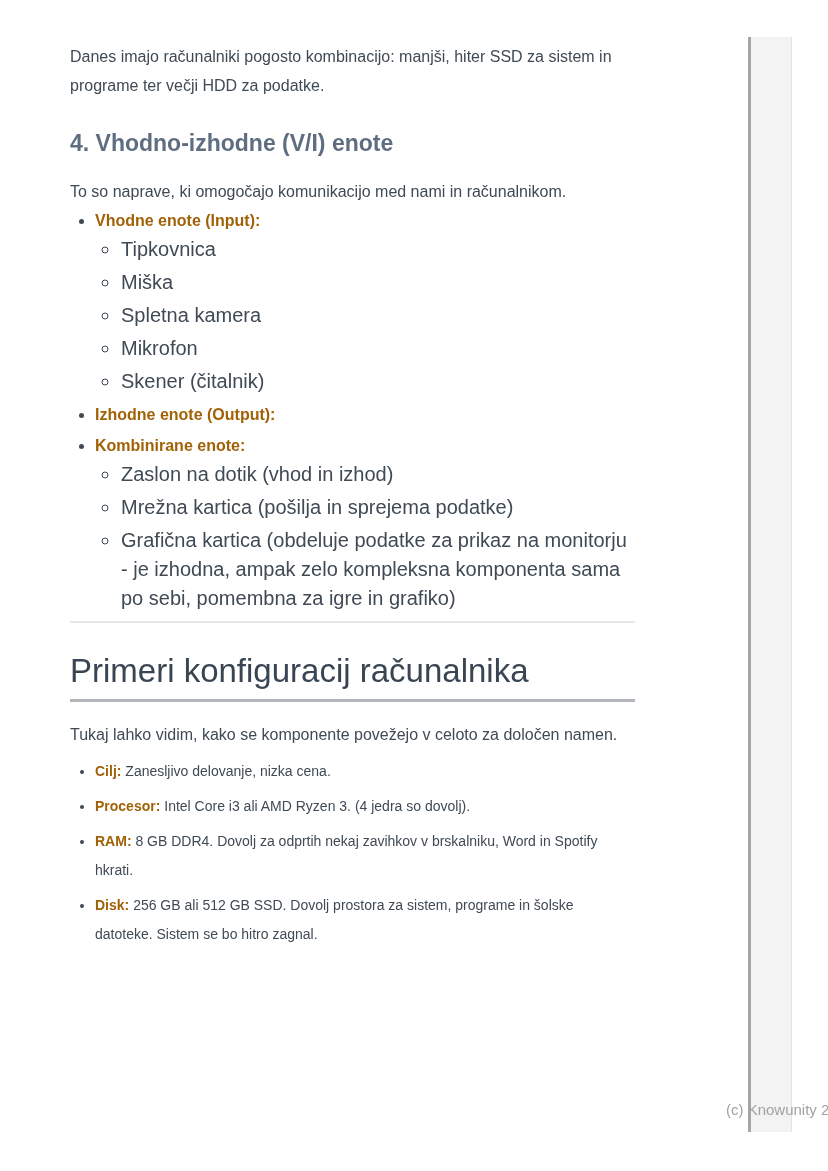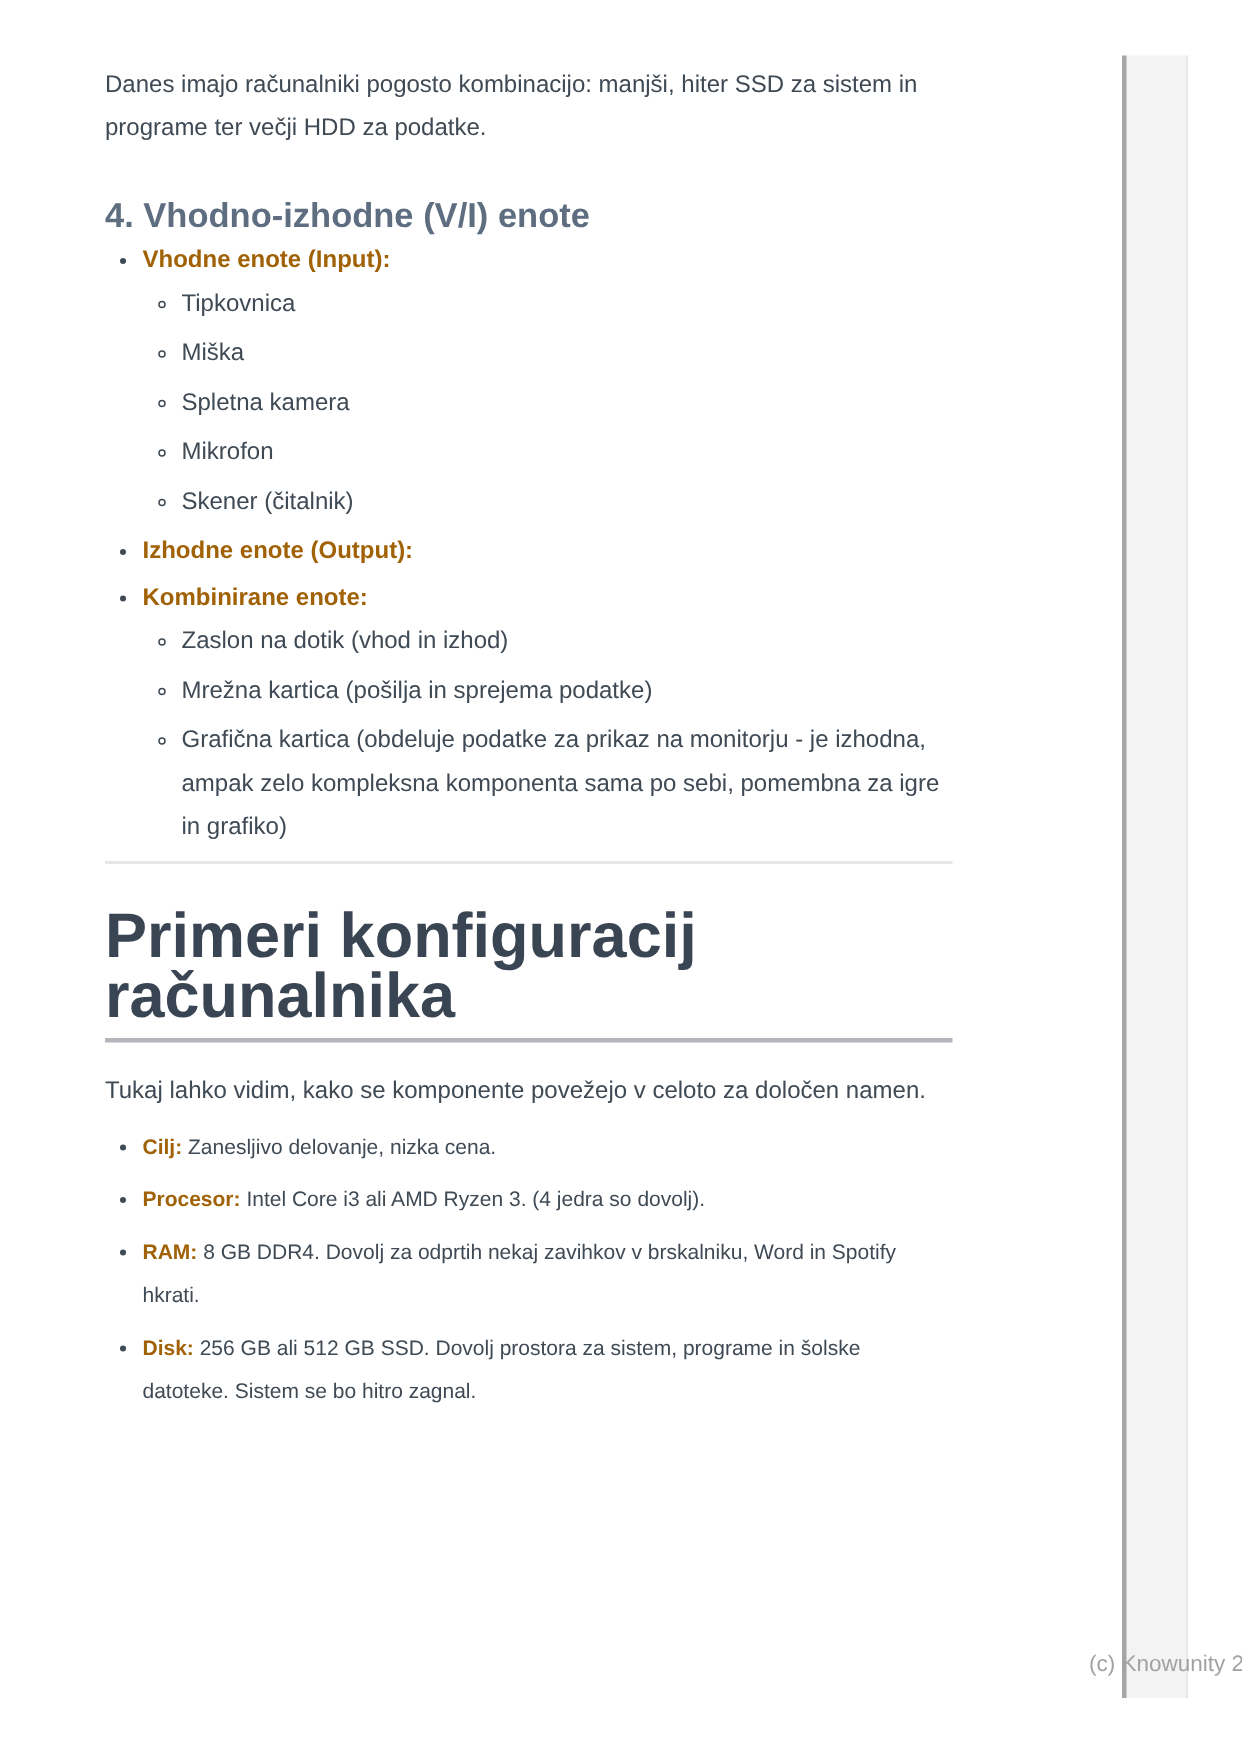--- a/index.html
+++ b/index.html
@@ -47,34 +47,34 @@
     font-weight: 700;
     color: #a16207;
   }
   ul.sub-list {
     margin-top: 0;
     padding-left: 26px;
     list-style-type: circle;
   }
   ul.sub-list > li {
     margin-bottom: 4px;
-    font-size: 16px;
+    font-size: 20px;
     line-height: 29px;
     color: #3f4a55;
   }
   hr.section-divider {
     border: none;
     border-top: 2px solid #e7e7e7;
     margin-top: 8px;
   }
   h1.page-heading {
     margin-top: 28px;
-    font-size: 42px;
+    font-size: 33px;
     line-height: 40px;
-    font-weight: 700;
+    font-weight: 400;
     color: #3a4553;
     padding-bottom: 8px;
     border-bottom: 3px solid #b3b7bc;
   }
   h3.example-heading {
     margin-top: 20px;
     font-size: 22px;
     line-height: 28px;
     font-weight: 600;
     color: #5e6e80;
@@ -114,20 +114,21 @@
 </head>
 <body>
 
 <div class="page">
   <div class="content">
 
     <p class="body-text intro">Danes imajo računalniki pogosto kombinacijo: manjši, hiter SSD za sistem in programe ter večji HDD za podatke.</p>
 
     <h2 class="section-heading">4. Vhodno-izhodne (V/I) enote</h2>
 
+    <p class="body-text desc">To so naprave, ki omogočajo komunikacijo med nami in računalnikom.</p>
 
     <ul class="main-list">
       <li>
         <span class="li-label">Vhodne enote (Input):</span>
         <ul class="sub-list">
           <li>Tipkovnica</li>
           <li>Miška</li>
           <li>Spletna kamera</li>
           <li>Mikrofon</li>
           <li>Skener (čitalnik)</li>

